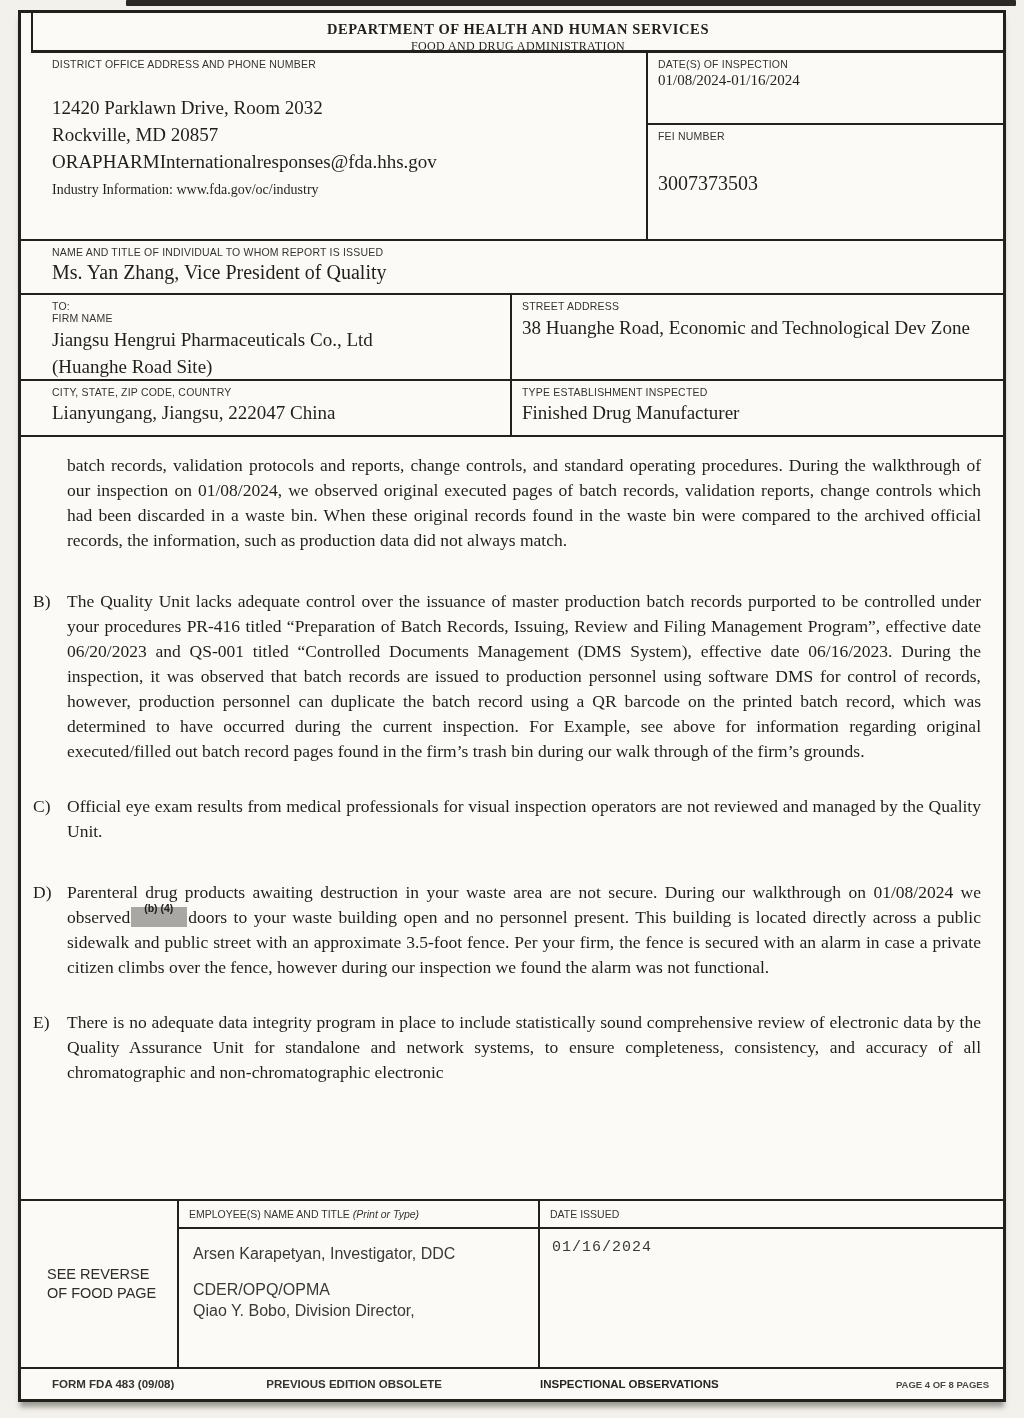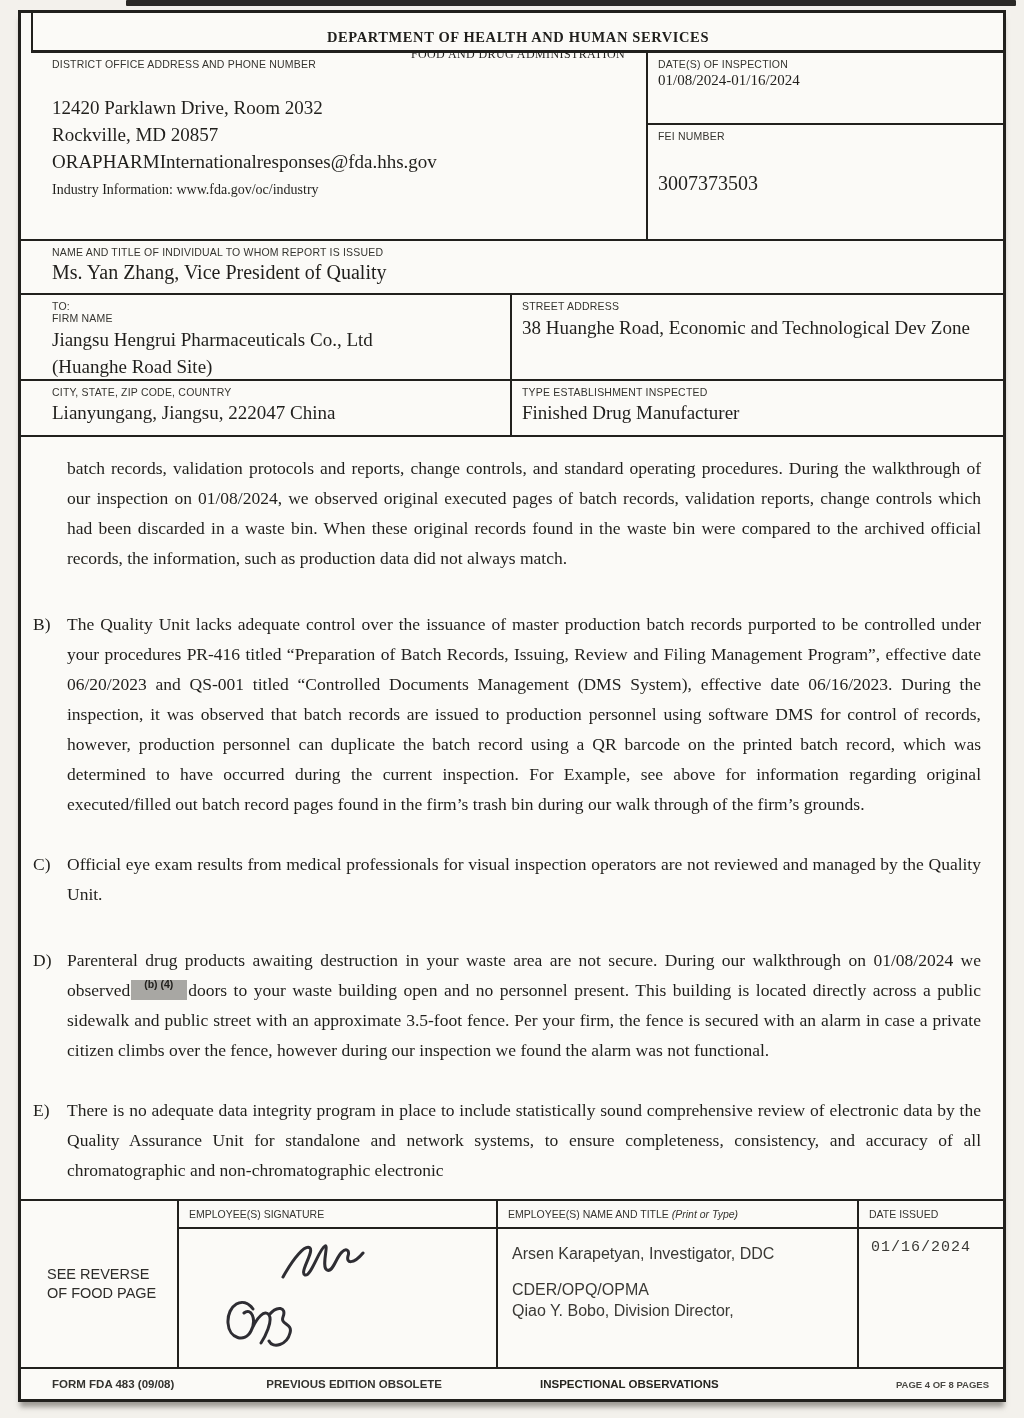--- a/index.html
+++ b/index.html
@@ -4,21 +4,21 @@
 <style>
   html,body{margin:0;padding:0;}
   .page{width:1024px;height:1418px;background:#f3f1ec;position:relative;overflow:hidden;
         font-family:"Liberation Serif",serif;color:#201f1c;}
   .topstrip{position:absolute;top:0;left:126px;right:8px;height:6px;background:#2a2926;border-radius:1px;}
   .outer{position:absolute;left:18px;top:10px;width:988px;height:1392px;box-sizing:border-box;
          border:3px solid #21201d;background:#fbfaf7;display:flex;flex-direction:column;
          box-shadow:0 7px 5px -2px rgba(100,97,92,.6);}
   
   .hdrbox{margin-left:10px;height:40px;box-sizing:border-box;border-left:2px solid #21201d;
-          border-bottom:3px solid #21201d;text-align:center;padding-top:16px;}
+          border-bottom:3px solid #21201d;text-align:center;padding-top:8px;}
   .hdr1{font-weight:bold;font-size:14.5px;letter-spacing:.6px;}
   .hdr2{font-size:12px;letter-spacing:.4px;margin-top:1px;}
   
   .row{display:flex;border-bottom:2px solid #21201d;box-sizing:border-box;padding-left:21px;}
   .cell{box-sizing:border-box;padding:5px 10px;}
   .lbl{font-family:"Liberation Sans",sans-serif;font-size:10.5px;color:#35342f;letter-spacing:.2px;}
   .rb{border-right:2px solid #21201d;}
   .inforow{height:188px;}
   .c-district{width:606px;}
   .c-right{flex:1;display:flex;flex-direction:column;}
@@ -30,21 +30,21 @@
   .feival{font-size:20px;margin-top:30px;}
   .namerow{height:54px;}
   .nameval{font-size:20px;margin-top:3px;}
   .firmrow{height:86px;}
   .cityrow{height:56px;}
   .c-left{width:470px;}
   .c-wide{flex:1;}
   .firmval{font-size:19px;line-height:27px;margin-top:2px;}
   .cityval{font-size:19px;margin-top:4px;}
   
-  .docbody{flex:1;padding:14px 22px 15px 12px;font-size:17.5px;line-height:30px;overflow:hidden;}
+  .docbody{flex:1;padding:14px 22px 15px 12px;font-size:17.5px;line-height:25px;overflow:hidden;}
   .intro{margin:2px 0 36px 34px;text-align:justify;}
   .para{display:flex;margin-bottom:30px;}
   .ltr{width:34px;flex:none;}
   .ptxt{flex:1;text-align:justify;}
   .redact{display:inline-block;width:56px;height:20px;background:#a8a7a3;position:relative;
           vertical-align:-4px;margin:0 1px;}
   .redact .rl{position:absolute;top:-11px;left:13px;font-family:"Liberation Sans",sans-serif;
               font-size:10.5px;color:#21201d;white-space:nowrap;font-weight:bold;}
   
   .ftr{display:flex;height:168px;border-top:2px solid #21201d;box-sizing:border-box;}
@@ -164,31 +164,20 @@
       </div>
     </div>
 
     <div class="ftr">
       <div class="fc1">
         <div>
           <div>SEE REVERSE</div>
           <div>OF FOOD PAGE</div>
         </div>
       </div>
-      <div class="fc2">
-        <div class="fhdr">EMPLOYEE(S) SIGNATURE</div>
-        <div class="sigarea">
-          <svg class="sig1" width="96" height="52" viewBox="0 0 96 52">
-            <path d="M6,40 C16,22 28,7 33,11 C37,15 22,36 28,38 C34,40 42,12 48,9 C52,7 44,30 50,33 C56,36 59,20 65,15 C69,11 73,13 71,19 C69,26 76,28 86,16" fill="none" stroke="#2e2d33" stroke-width="3" stroke-linecap="round"></path>
-          </svg>
-          <svg class="sig2" width="110" height="66" viewBox="0 0 110 66">
-            <path d="M34,18 C24,4 8,14 9,32 C10,48 26,52 32,40 C38,28 32,16 25,22 M32,40 C38,26 46,18 50,24 C54,30 46,46 42,52 M50,24 C58,14 68,16 64,26 C61,34 74,32 71,42 C68,54 54,58 50,50" fill="none" stroke="#2e2d33" stroke-width="3" stroke-linecap="round"></path>
-          </svg>
-        </div>
-      </div>
       <div class="fc3">
         <div class="fhdr"><span>EMPLOYEE(S) NAME AND TITLE </span><span class="it">(Print or Type)</span></div>
         <div class="names">
           <div class="nline1">Arsen Karapetyan, Investigator, DDC</div>
           <div class="nline23">CDER/OPQ/OPMA</div>
           <div class="nline23">Qiao Y.  Bobo, Division Director,</div>
         </div>
       </div>
       <div class="fc4">
         <div class="fhdr">DATE ISSUED</div>

